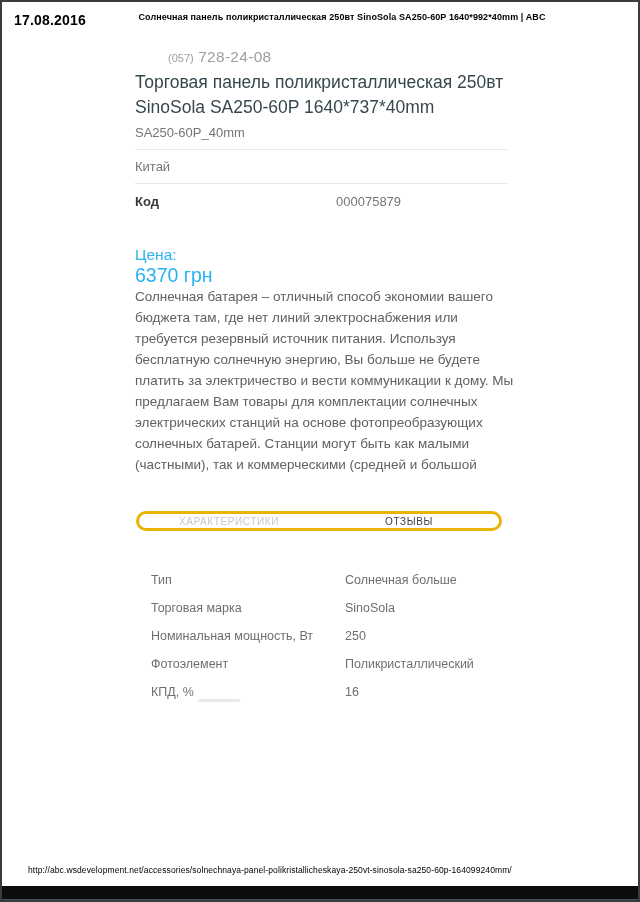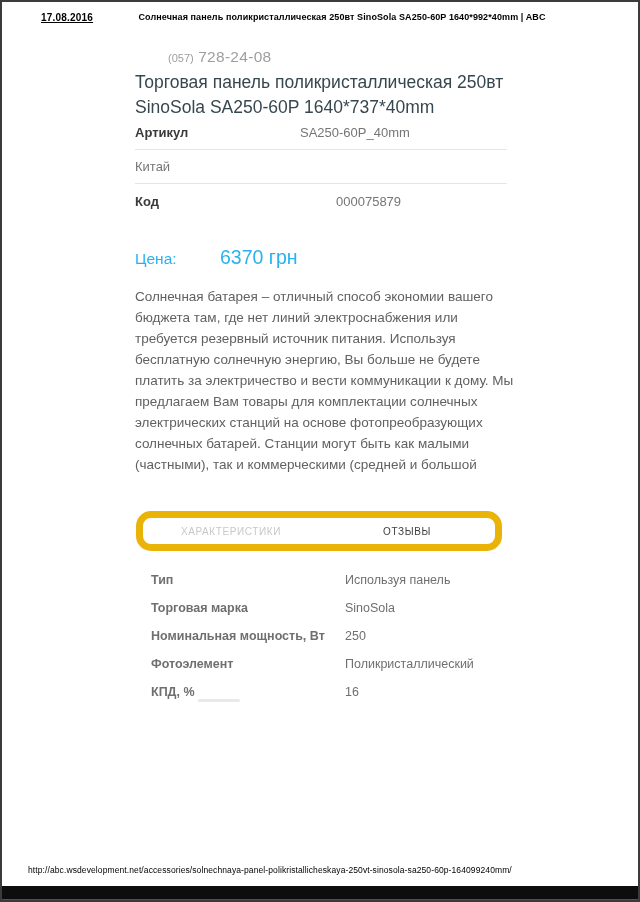--- a/index.html
+++ b/index.html
@@ -8,24 +8,23 @@
     font-family: "Liberation Sans", "DejaVu Sans", sans-serif;
     background: #ffffff;
     position: relative;
     border: 2px solid #3b3b3b;
     overflow: hidden;
   }
   .abs { position: absolute; }
 
   
   .ph-date {
-    left: 39px; top: 10px;
-    font-size: 10px; font-weight: 600; color: #000;
+    left: 12px; top: 10px;
+    font-size: 14px; font-weight: 600; color: #000;
     letter-spacing: 0.2px;
-    text-decoration: underline;
   }
   .ph-title {
     left: 0; right: 0; top: 10px;
     text-align: center;
     font-size: 9px; font-weight: 600; color: #000;
     letter-spacing: 0.1px;
     padding-left: 44px;
   }
 
   
@@ -47,53 +46,53 @@
     display: flex; align-items: center;
     height: 34px;
     border-bottom: 1px solid #e6e6e6;
     font-size: 13px;
   }
   .attr-row:last-child { border-bottom: none; gap: 36px; }
   .attr-label { width: 165px; font-weight: 700; color: #3a3a3a; }
   .attr-value { color: #757575; }
 
   
-  .price { left: 133px; top: 244px; display: flex; align-items: baseline; }
+  .price { left: 133px; top: 244px; display: flex; align-items: baseline; flex-direction: column; }
   .price-label { width: 85px; font-size: 15.5px; color: #29b2f1; }
   .price-value { font-size: 19.5px; color: #29b2f1; }
 
   
   .description {
     left: 133px; top: 284px; width: 382px;
     font-size: 13.5px; line-height: 21px;
     color: #616161;
   }
 
   
   .tabs {
-    left: 134px; top: 509px; width: 366px; height: 40px;
-    border: 7px solid #eab308; border-radius: 15px;
+    left: 134px; top: 509px; width: 366px; height: 20px;
+    border: 3px solid #eab308; border-radius: 15px;
     display: flex; background: #fff;
   }
   .tab {
     flex: 1; display: flex; align-items: center; justify-content: center;
     font-size: 10px; font-weight: 500; letter-spacing: 0.6px;
     cursor: pointer; border-radius: 15px;
   }
   .tab-inactive { color: #c8c8c8; }
   .tab-active { color: #3e3e3e; }
 
   
   .specs { left: 149px; top: 564px; width: 356px; }
   .spec-row {
     display: flex; align-items: center;
     height: 28px;
     font-size: 12.5px; color: #6f6f6f;
   }
-  .spec-label { width: 194px; font-weight: bold; }
+  .spec-label { width: 194px; }
   .spec-value { color: #6f6f6f; }
 
   
   .artifact {
     left: 196px; top: 697px; width: 42px; height: 3px;
     background: #e9e9e9; border-radius: 2px;
   }
 
   
   .print-footer {
@@ -117,21 +116,20 @@
   <span class="phone-num">728-24-08</span>
 </div>
 
 <h1 class="abs product-title">
   <span>Торговая панель поликристаллическая 250вт</span>
   <span>SinoSola SA250-60P 1640*737*40mm</span>
 </h1>
 
 <div class="abs attr-table">
   <div class="attr-row">
-    <div class="attr-label">Артикул</div>
     <div class="attr-value">SA250-60P_40mm</div>
   </div>
   <div class="attr-row">
     <div class="attr-value">Китай</div>
   </div>
   <div class="attr-row">
     <div class="attr-label">Код</div>
     <div class="attr-value">000075879</div>
   </div>
 </div>
@@ -144,21 +142,21 @@
 <p class="abs description">Солнечная батарея – отличный способ экономии вашего бюджета там, где нет линий электроснабжения или требуется резервный источник питания. Используя бесплатную солнечную энергию, Вы больше не будете платить за электричество и вести коммуникации к дому. Мы предлагаем Вам товары для комплектации солнечных электрических станций на основе фотопреобразующих солнечных батарей. Станции могут быть как малыми (частными), так и коммерческими (средней и большой</p>
 
 <div class="abs tabs">
   <div class="tab tab-inactive">ХАРАКТЕРИСТИКИ</div>
   <div class="tab tab-active">ОТЗЫВЫ</div>
 </div>
 
 <div class="abs specs">
   <div class="spec-row">
     <div class="spec-label">Тип</div>
-    <div class="spec-value">Используя панель</div>
+    <div class="spec-value">Солнечная больше</div>
   </div>
   <div class="spec-row">
     <div class="spec-label">Торговая марка</div>
     <div class="spec-value">SinoSola</div>
   </div>
   <div class="spec-row">
     <div class="spec-label">Номинальная мощность, Вт</div>
     <div class="spec-value">250</div>
   </div>
   <div class="spec-row">

